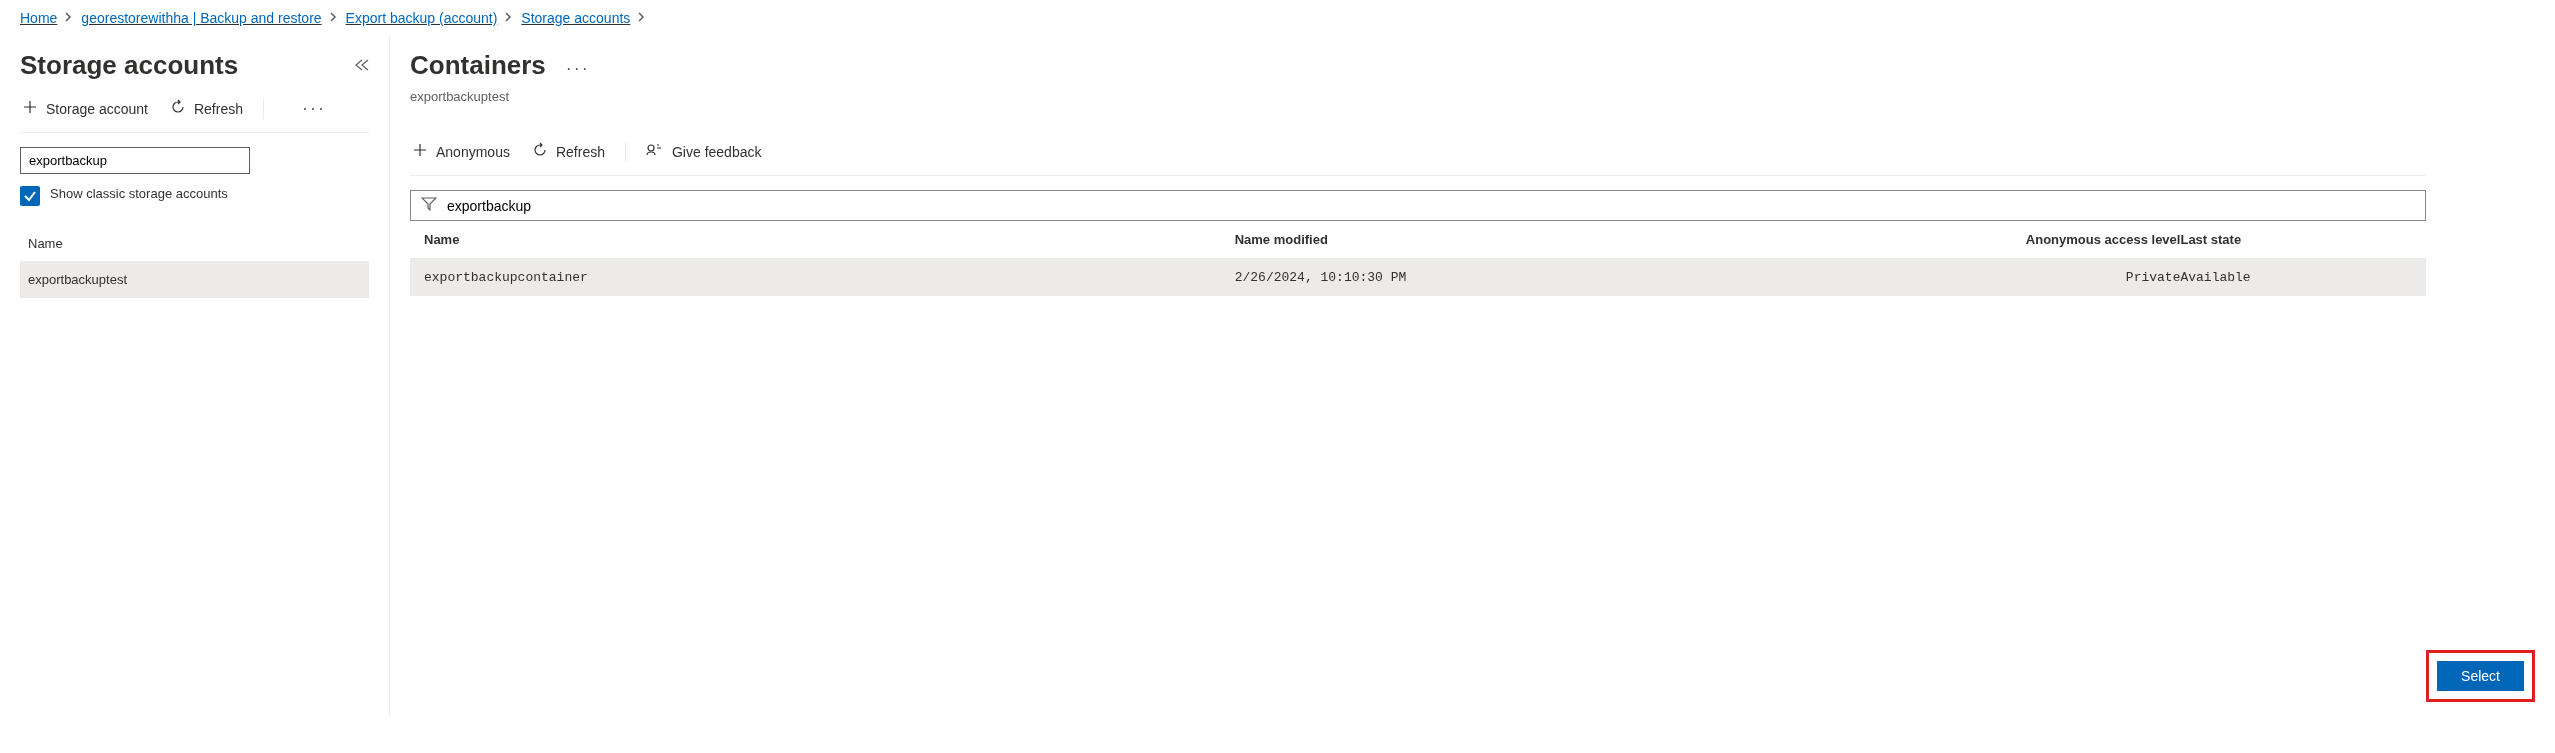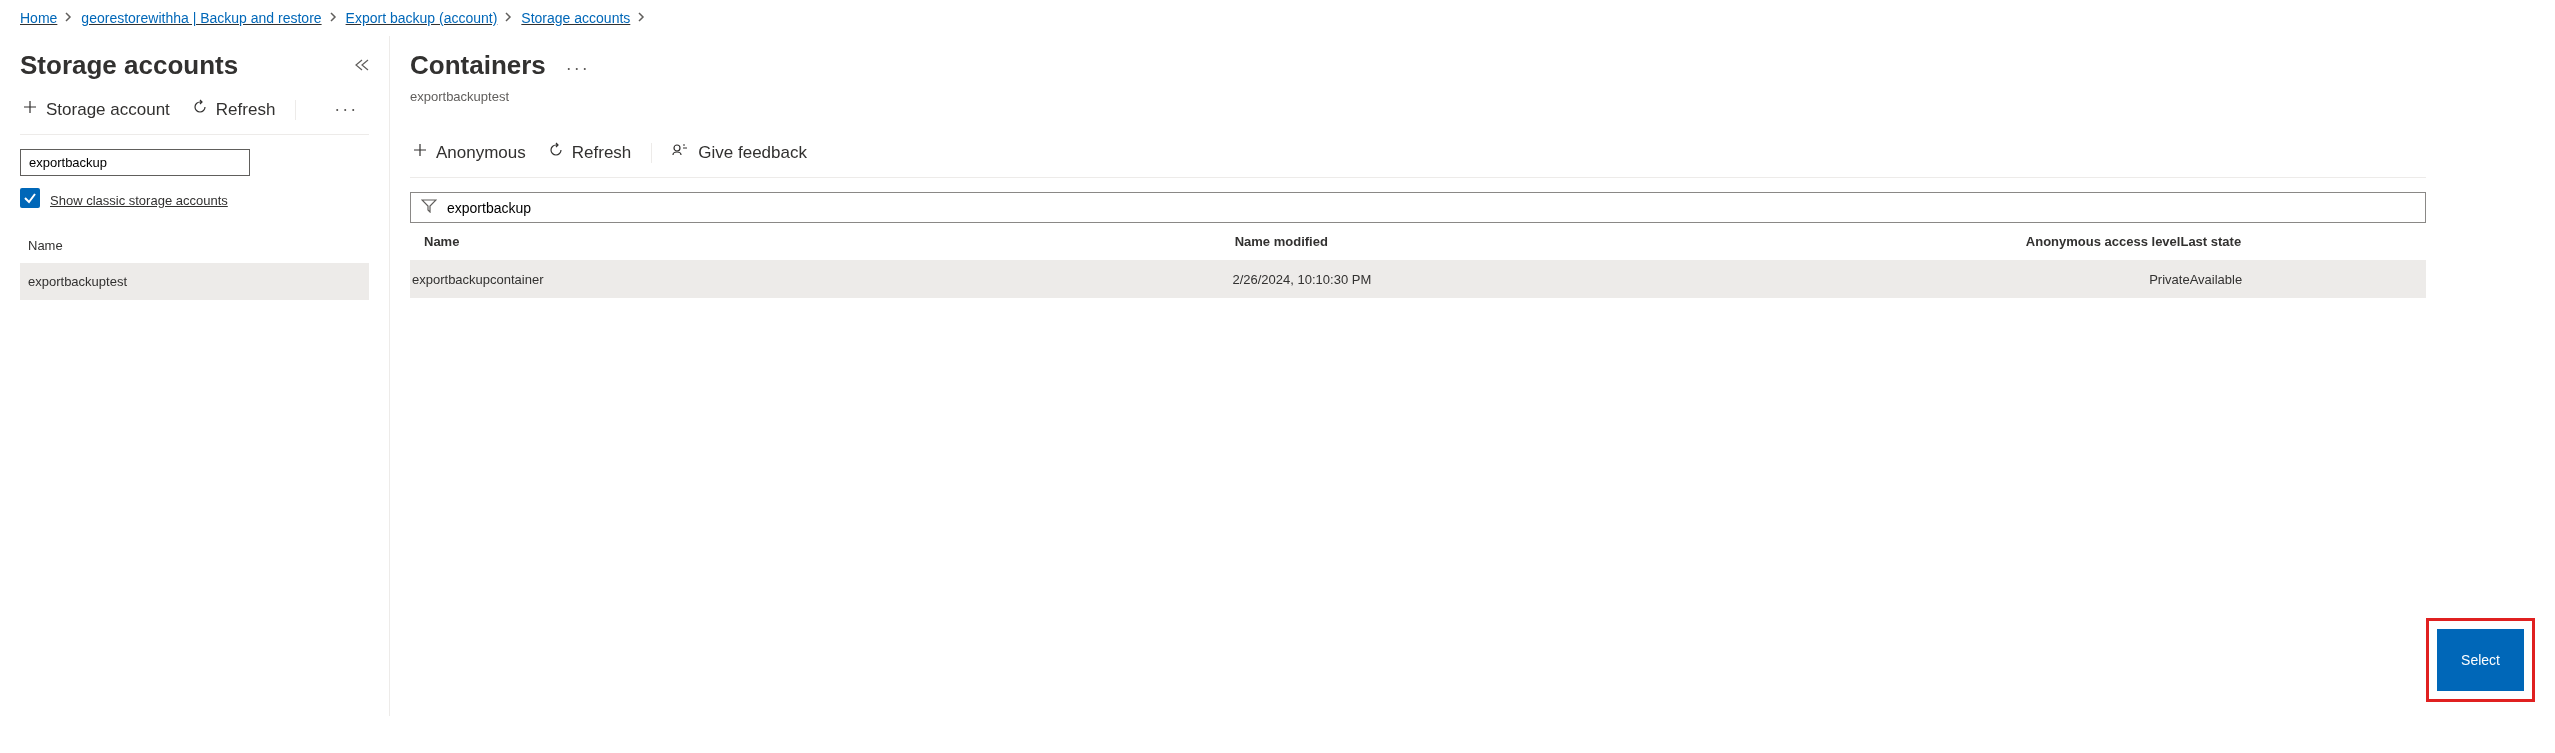--- a/index.html
+++ b/index.html
@@ -92,21 +92,21 @@
       border-bottom: 1px solid #edebe9;
       margin-bottom: 14px;
     }
     .toolbar-btn {
       display: flex;
       align-items: center;
       gap: 8px;
       background: none;
       border: none;
       cursor: pointer;
-      font-size: 17px;
+      font-size: 14px;
       color: #323130;
       padding: 4px 2px;
     }
     .toolbar-divider {
       width: 1px;
       height: 20px;
       background: #edebe9;
     }
     .icon-svg {
       display: inline-block;
@@ -114,25 +114,24 @@
     .search-input {
       width: 230px;
       padding: 5px 8px;
       border: 1px solid #605e5c;
       font-size: 13px;
       outline: none;
       font-family: inherit;
     }
     .checkbox-row {
       display: flex;
-      align-items: flex-end;
+      align-items: flex-start;
       gap: 10px;
       margin-top: 12px;
       margin-bottom: 20px;
-      text-decoration: underline;
     }
     .checkbox {
       width: 20px;
       height: 20px;
       background: #0067b8;
       display: flex;
       align-items: center;
       justify-content: center;
       cursor: pointer;
       border-radius: 2px;
@@ -171,22 +170,23 @@
       width: 100%;
       margin-top: 0;
     }
     .table-header-row {
       display: flex;
       padding: 11px 14px;
       border-bottom: 1px solid #edebe9;
     }
     .table-cell-row {
       display: flex;
-      padding: 11px 2px;
+      padding: 11px 14px;
       background: #edebe9;
+      font-family: Liberation Mono, monospace;
     }
     .col-name { flex: 2.1; }
     .col-modified { flex: 1.2; }
     .col-access { flex: 1.25; text-align: right; }
     .col-lease { flex: 0.6; }
     .table-header-row .tcell {
       font-size: 13px;
       font-weight: 600;
       color: #323130;
     }
@@ -200,21 +200,21 @@
     }
     .select-btn-wrapper {
       border: 3px solid #e02020;
       padding: 8px;
       display: inline-block;
     }
     .select-btn {
       background: #0067b8;
       color: white;
       border: none;
-      padding: 23px 24px;
+      padding: 7px 24px;
       font-size: 14px;
       cursor: pointer;
       font-family: inherit;
     }
     .right-content {
       flex: 1;
       display: flex;
       flex-direction: column;
     }
   </style>

